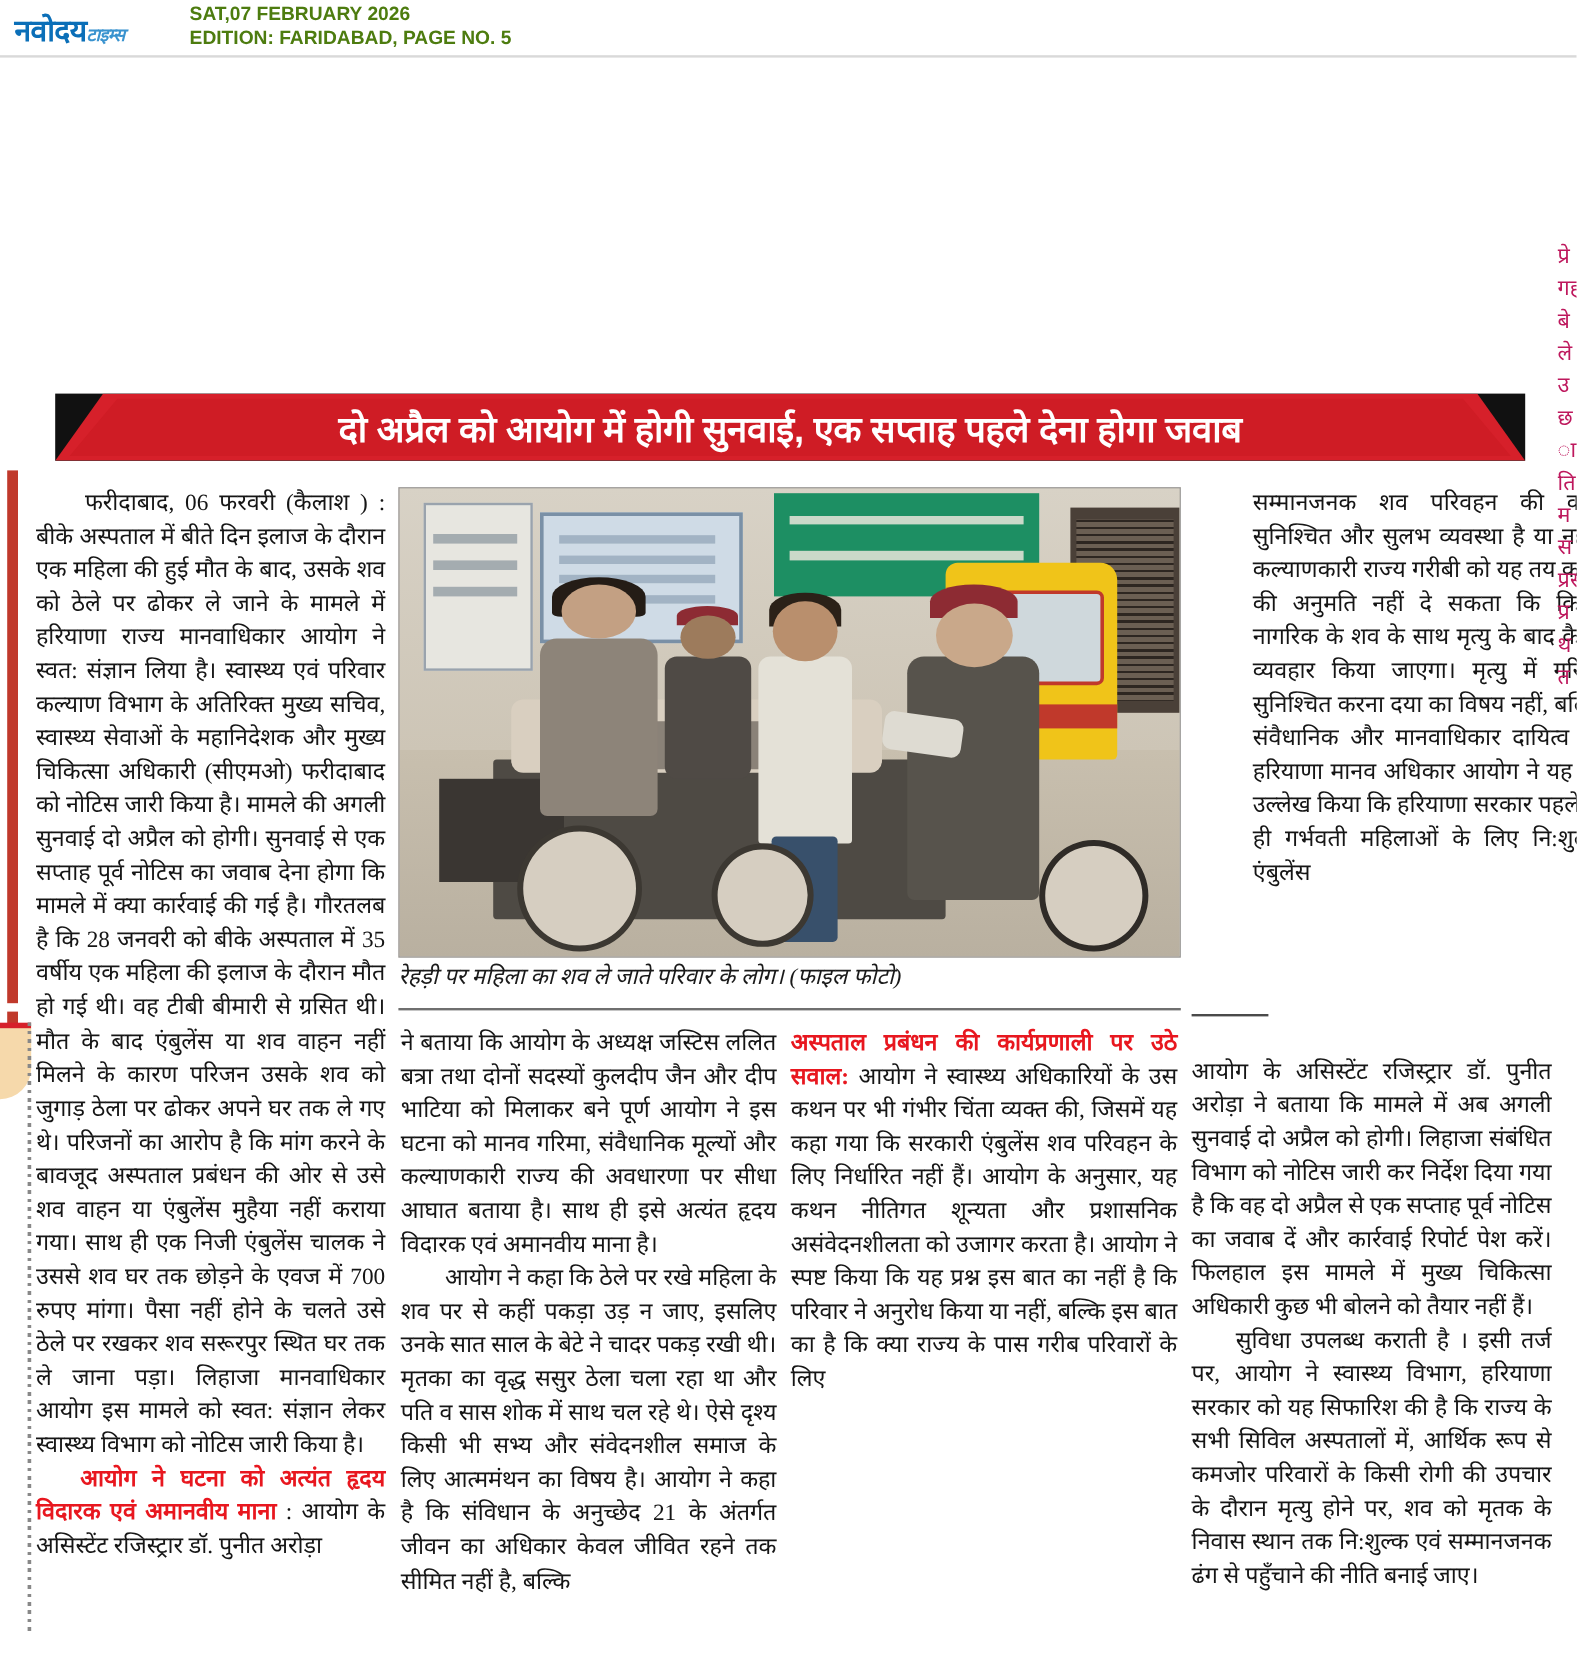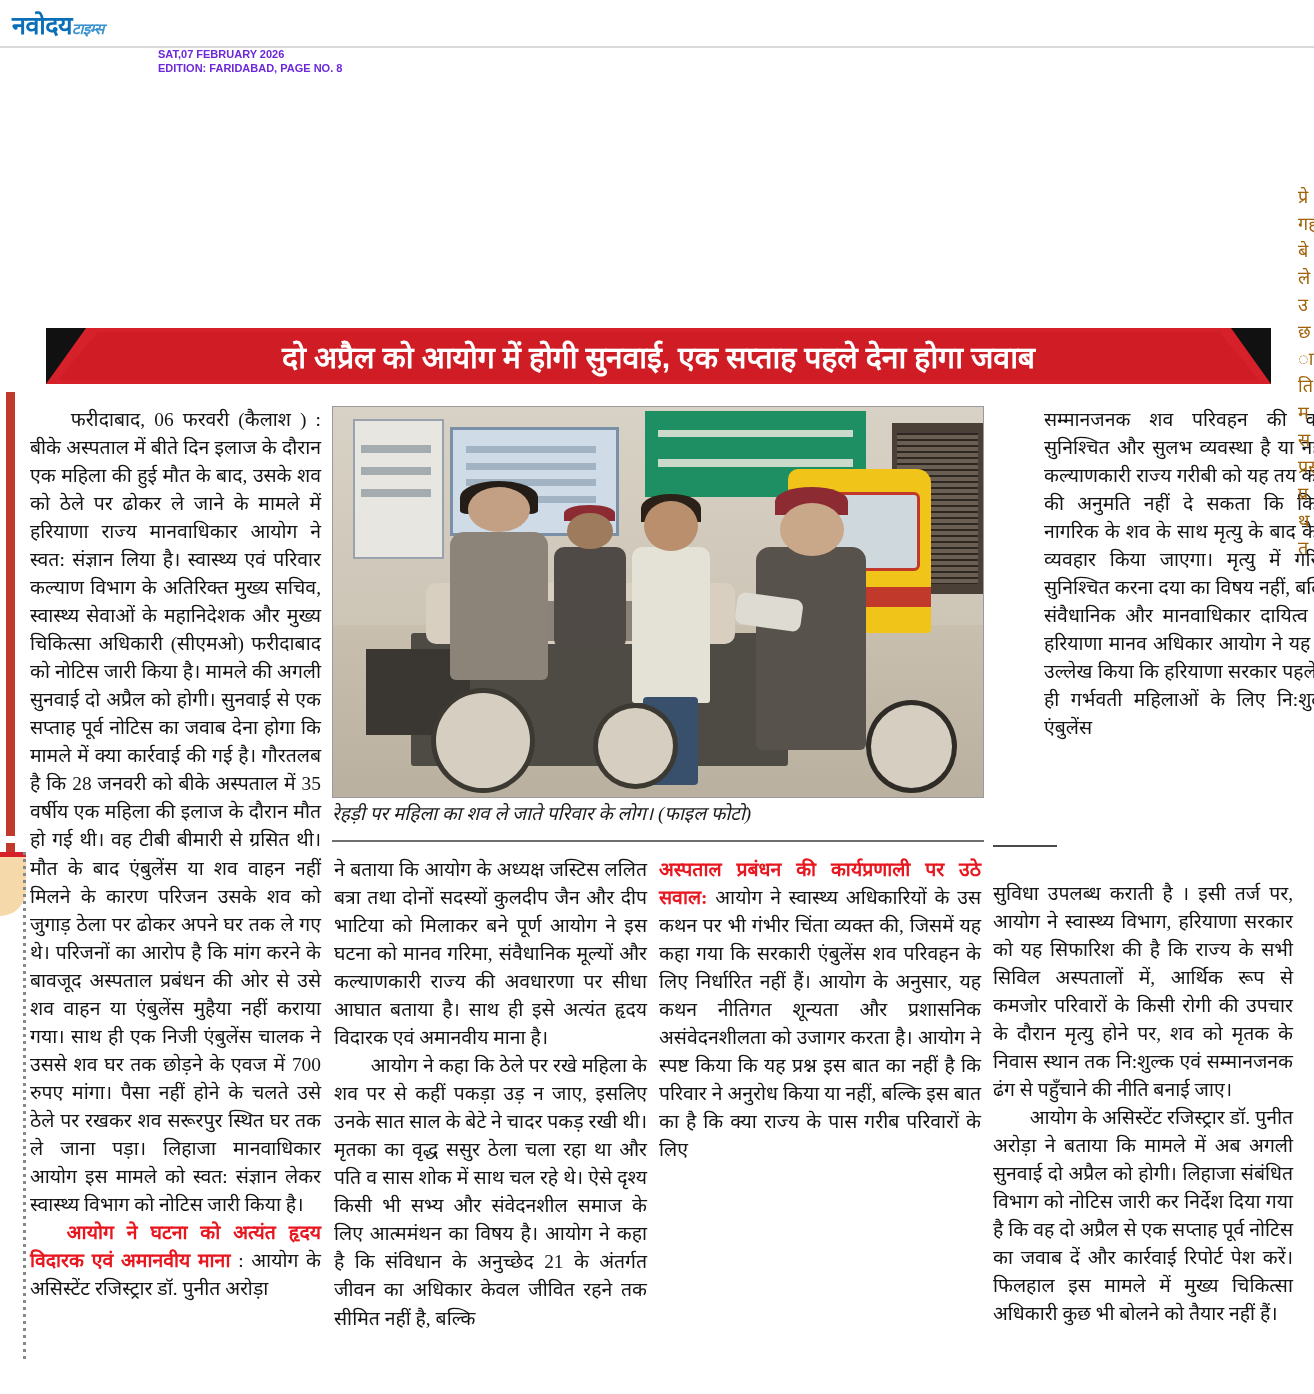--- a/index.html
+++ b/index.html
@@ -42,25 +42,24 @@
     font-size: 15px;
     font-weight: bold;
     color: #3a93cf;
     font-style: italic;
     letter-spacing: -0.5px;
   }
   .edition-block {
     padding-top: 3px;
     padding-left: 6px;
     font-family: "Liberation Sans", "DejaVu Sans", sans-serif;
-    font-size: 11px;
-    font-weight: bold;
-    color: #6d28d9;
+    font-size: 16px;
+    font-weight: bold;
+    color: #4d7c0f;
     line-height: 1.28;
-    margin-top: 44px;
   }
   .masthead-rule {
     position: absolute;
     left: 0; top: 46px;
     width: 1314px; height: 2px;
     background: #d9d9d9;
   }
 
   
   .headline {
@@ -164,26 +163,26 @@
 
   #col1 { left: 30px; top: 406px; width: 291px; }
   #col2 { left: 334px; top: 856px; width: 313px; }
   #col3 { left: 659px; top: 856px; width: 322px; }
   #col4a { left: 1044px; top: 406px; width: 291px; }
   #col4b { left: 993px; top: 880px; width: 300px; }
 
   
   #col-edge {
     position: absolute;
-    left: 1298px; top: 184px;
+    left: 1298px; top: 202px;
     width: 16px;
-    font-family: Liberation Serif, serif;
+    font-family: Liberation Mono, monospace;
     font-size: 18px;
     line-height: 1.5;
-    color: #a16207;
+    color: #be185d;
     overflow: hidden;
     white-space: nowrap;
   }
   #col-edge div { overflow: hidden; }
 
   
   .photo {
     position: absolute;
     left: 332px; top: 406px;
     width: 652px; height: 392px;
@@ -255,21 +254,21 @@
 <body>
 
 <div id="page">
 
   <div class="masthead">
     <div class="logo">
       <span class="logo-main">नवोदय</span><span class="logo-sub">टाइम्स</span>
     </div>
     <div class="edition-block">
       <div>SAT,07 FEBRUARY 2026</div>
-      <div>EDITION: FARIDABAD, PAGE NO. 8</div>
+      <div>EDITION: FARIDABAD, PAGE NO. 5</div>
     </div>
   </div>
   <div class="masthead-rule"></div>
 
 
   <div class="banner-wrap">
     <div class="banner-bg"></div>
     <div class="banner-red"></div>
     <div class="banner-red inner"></div>
     <div class="banner-text">दो अप्रैल को आयोग में होगी सुनवाई, एक सप्ताह पहले देना होगा जवाब</div>
@@ -348,22 +347,22 @@
 
   <div class="col" id="col3">
     <p><span class="redlead">अस्पताल प्रबंधन की कार्यप्रणाली पर उठे सवाल:</span><span> आयोग ने स्वास्थ्य अधिकारियों के उस कथन पर भी गंभीर चिंता व्यक्त की, जिसमें यह कहा गया कि सरकारी एंबुलेंस शव परिवहन के लिए निर्धारित नहीं हैं। आयोग के अनुसार, यह कथन नीतिगत शून्यता और प्रशासनिक असंवेदनशीलता को उजागर करता है। आयोग ने स्पष्ट किया कि यह प्रश्न इस बात का नहीं है कि परिवार ने अनुरोध किया या नहीं, बल्कि इस बात का है कि क्या राज्य के पास गरीब परिवारों के लिए</span></p>
   </div>
 
   <div class="col" id="col4a">
     <p>सम्मानजनक शव परिवहन की कोई सुनिश्चित और सुलभ व्यवस्था है या नहीं। कल्याणकारी राज्य गरीबी को यह तय करने की अनुमति नहीं दे सकता कि किसी नागरिक के शव के साथ मृत्यु के बाद कैसा व्यवहार किया जाएगा। मृत्यु में गरिमा सुनिश्चित करना दया का विषय नहीं, बल्कि संवैधानिक और मानवाधिकार दायित्व है। हरियाणा मानव अधिकार आयोग ने यह भी उल्लेख किया कि हरियाणा सरकार पहले से ही गर्भवती महिलाओं के लिए नि:शुल्क एंबुलेंस</p>
   </div>
 
   <div class="col" id="col4b">
+    <p>आयोग के असिस्टेंट रजिस्ट्रार डॉ. पुनीत अरोड़ा ने बताया कि मामले में अब अगली सुनवाई दो अप्रैल को होगी। लिहाजा संबंधित विभाग को नोटिस जारी कर निर्देश दिया गया है कि वह दो अप्रैल से एक सप्ताह पूर्व नोटिस का जवाब दें और कार्रवाई रिपोर्ट पेश करें। फिलहाल इस मामले में मुख्य चिकित्सा अधिकारी कुछ भी बोलने को तैयार नहीं हैं।</p>
     <p>सुविधा उपलब्ध कराती है । इसी तर्ज पर, आयोग ने स्वास्थ्य विभाग, हरियाणा सरकार को यह सिफारिश की है कि राज्य के सभी सिविल अस्पतालों में, आर्थिक रूप से कमजोर परिवारों के किसी रोगी की उपचार के दौरान मृत्यु होने पर, शव को मृतक के निवास स्थान तक नि:शुल्क एवं सम्मानजनक ढंग से पहुँचाने की नीति बनाई जाए।</p>
-    <p>आयोग के असिस्टेंट रजिस्ट्रार डॉ. पुनीत अरोड़ा ने बताया कि मामले में अब अगली सुनवाई दो अप्रैल को होगी। लिहाजा संबंधित विभाग को नोटिस जारी कर निर्देश दिया गया है कि वह दो अप्रैल से एक सप्ताह पूर्व नोटिस का जवाब दें और कार्रवाई रिपोर्ट पेश करें। फिलहाल इस मामले में मुख्य चिकित्सा अधिकारी कुछ भी बोलने को तैयार नहीं हैं।</p>
   </div>
 
   <div id="col-edge">
       <div>प्रे</div>
       <div>गह</div>
       <div>बे</div>
       <div>ले</div>
       <div>उ</div>
       <div>छ</div>
       <div>ाा</div>

